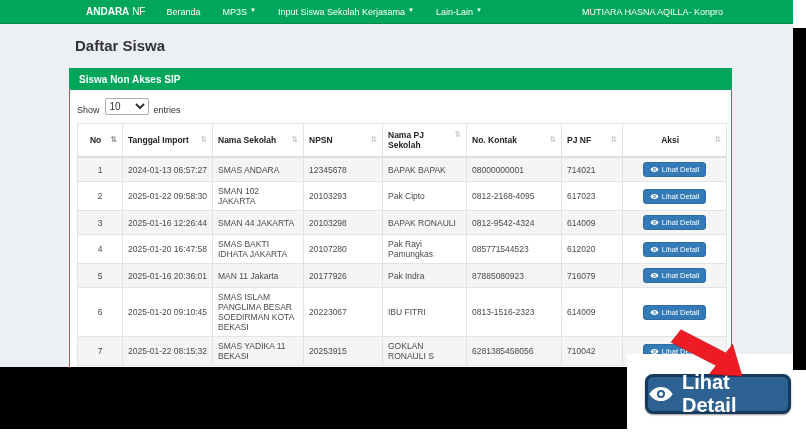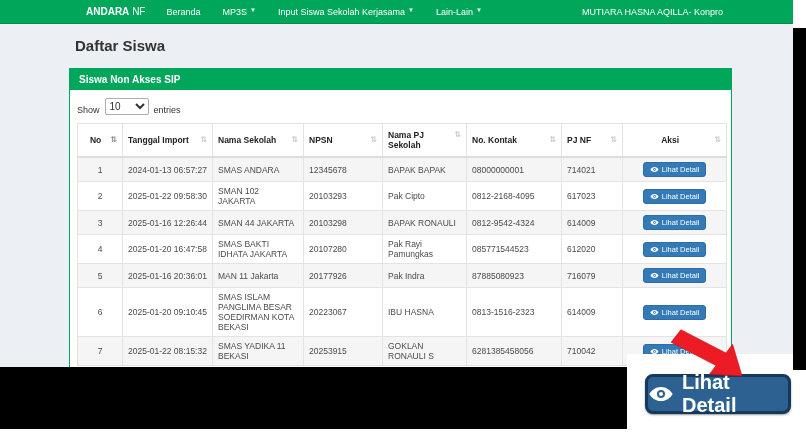--- a/index.html
+++ b/index.html
@@ -229,21 +229,21 @@
         </svg>
         <span>Lihat Detail</span>
       </button>
     </td>
   </tr>
               <tr>
     <td class="c-no">6</td>
     <td>2025-01-20 09:10:45</td>
     <td>SMAS ISLAM PANGLIMA BESAR SOEDIRMAN KOTA BEKASI</td>
     <td>20223067</td>
-    <td>IBU HASNA</td>
+    <td>IBU FITRI</td>
     <td>0813-1516-2323</td>
     <td>614009</td>
     <td class="c-aksi">
       <button class="btn-detail">
         <svg class="eye-s" viewBox="0 0 24 24">
           <path fill="#fff" fill-rule="evenodd" d="M12 5.5C6.9 5.5 3.1 8.6 1.2 12c1.9 3.4 5.7 6.5 10.8 6.5S20.9 15.4 22.8 12C20.9 8.6 17.1 5.5 12 5.5zm0 10.2a3.7 3.7 0 1 1 0-7.4 3.7 3.7 0 0 1 0 7.4z"></path>
           <circle fill="#fff" cx="12" cy="12" r="1.9"></circle>
         </svg>
         <span>Lihat Detail</span>
       </button>

